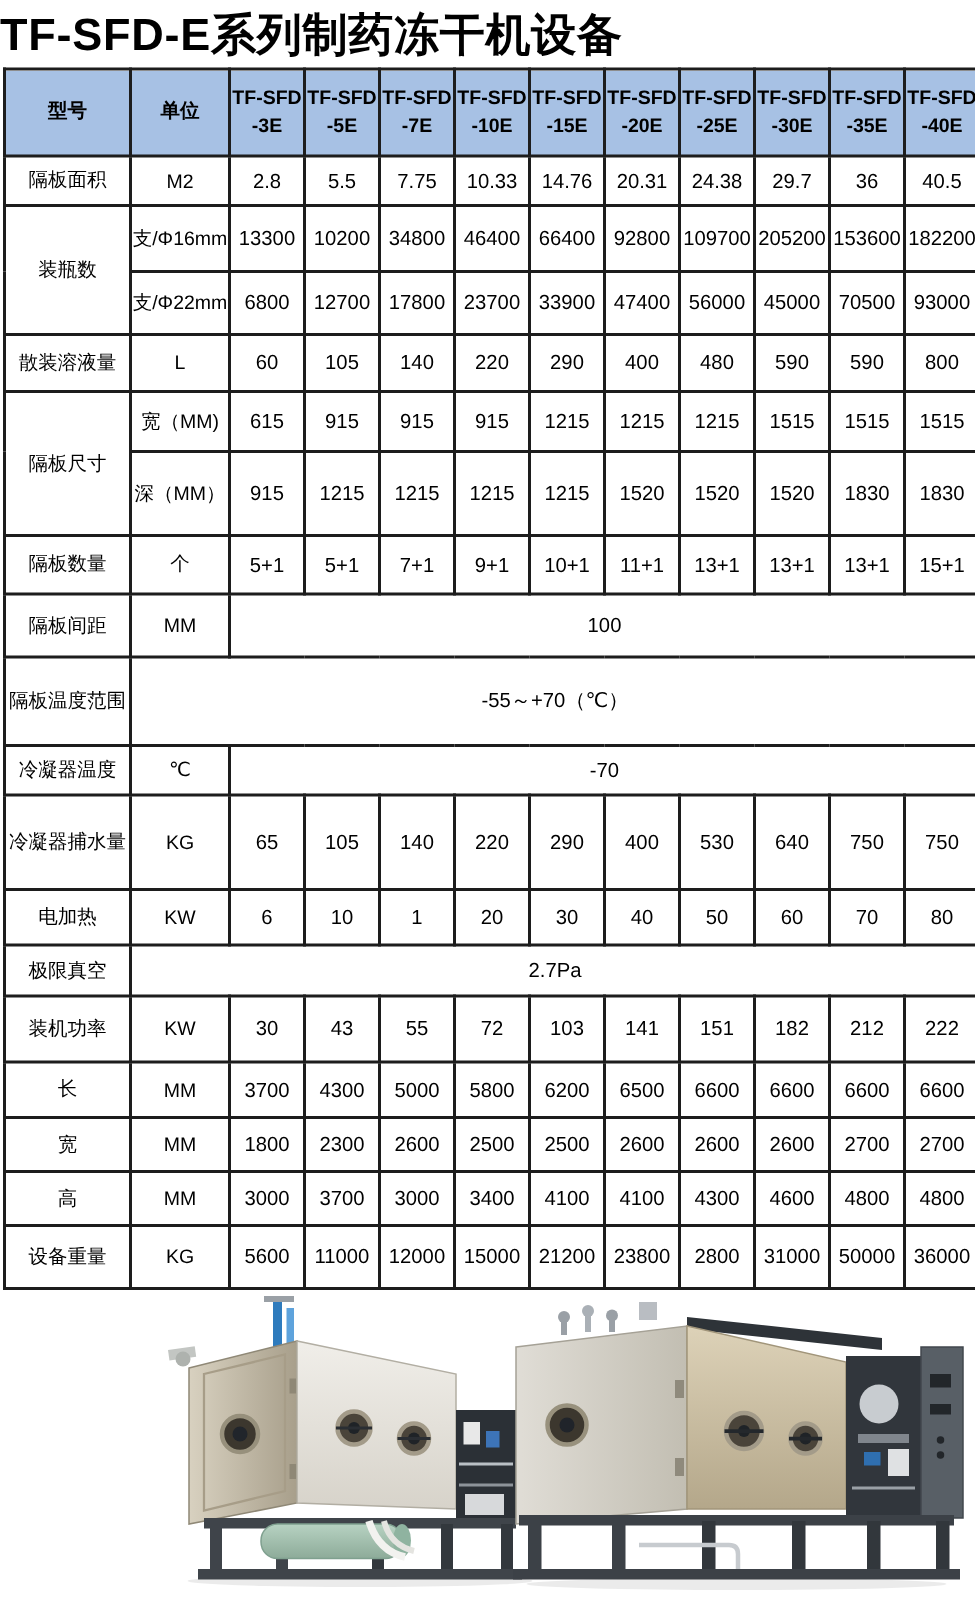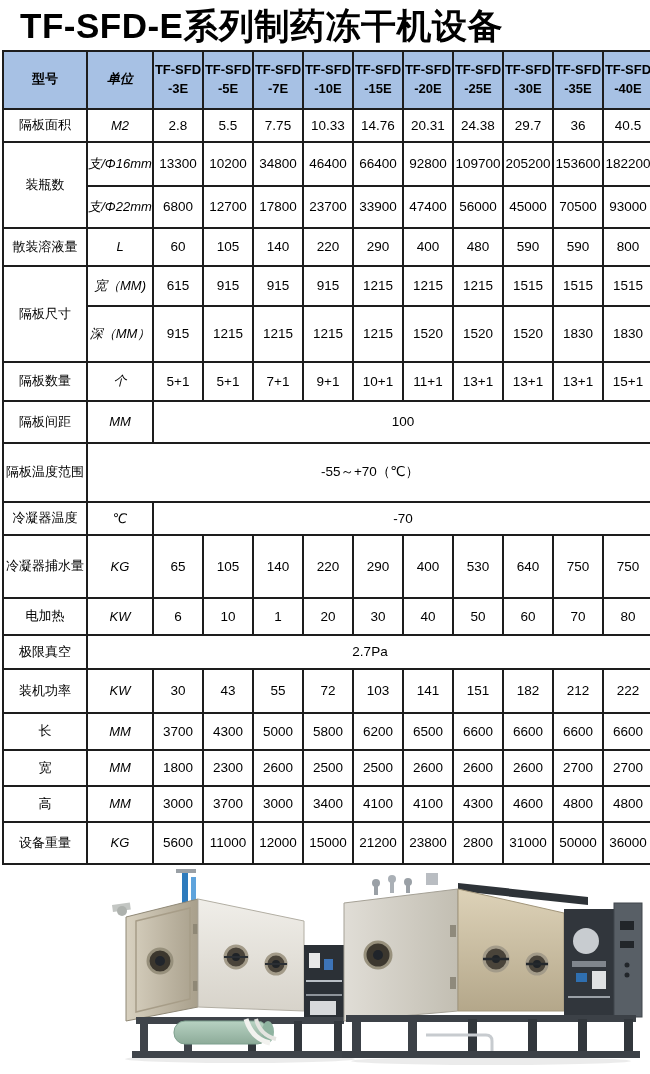--- a/index.html
+++ b/index.html
@@ -6,41 +6,41 @@
     --hdr:#a7c1e4;
     --brd:#1d1d1d;
   }
   html,body{
     margin:0;padding:0;width:650px;height:1074px;overflow:hidden;
     background:#ffffff;
     font-family:"Liberation Sans","DejaVu Sans",sans-serif;
     color:#000;
   }
   .page-title{
-    font-size:35px;font-weight:bold;color:#000;
-    margin:0;padding:8px 2px 5px 20px;line-height:1.05;
+    font-size:30px;font-weight:bold;color:#000;
+    margin:0;padding:8px 2px 5px 0;line-height:1.05;
     letter-spacing:0.5px;white-space:nowrap;
   }
   table.spec{
     border-collapse:collapse;table-layout:fixed;
     width:646px;margin:0 2px;
   }
   table.spec th,table.spec td{
     border:2px solid var(--brd);
     text-align:center;vertical-align:middle;
     padding:0;overflow:hidden;
   }
   table.spec thead th{
     background:var(--hdr);
     font-weight:bold;font-size:13px;line-height:1.45;
   }
   thead tr{height:58px;}
   .c-label{width:84px}.c-unit{width:66px}.c-data{width:50px}
   .label-cell{font-size:13px;white-space:nowrap;font-weight:normal;}
-  .unit-cell{font-size:13px;white-space:nowrap;font-style:italic;}
+  .unit-cell{font-size:13px;white-space:nowrap;}
   .value-cell{font-size:13.5px;white-space:nowrap;}
   .merged-cell{font-size:13.5px;}
   
   tbody tr:nth-child(1){height:33px}
   tbody tr:nth-child(2){height:44px}
   tbody tr:nth-child(3){height:42px}
   tbody tr:nth-child(4){height:38px}
   tbody tr:nth-child(5){height:40px}
   tbody tr:nth-child(6){height:56px}
   tbody tr:nth-child(7){height:39px}

